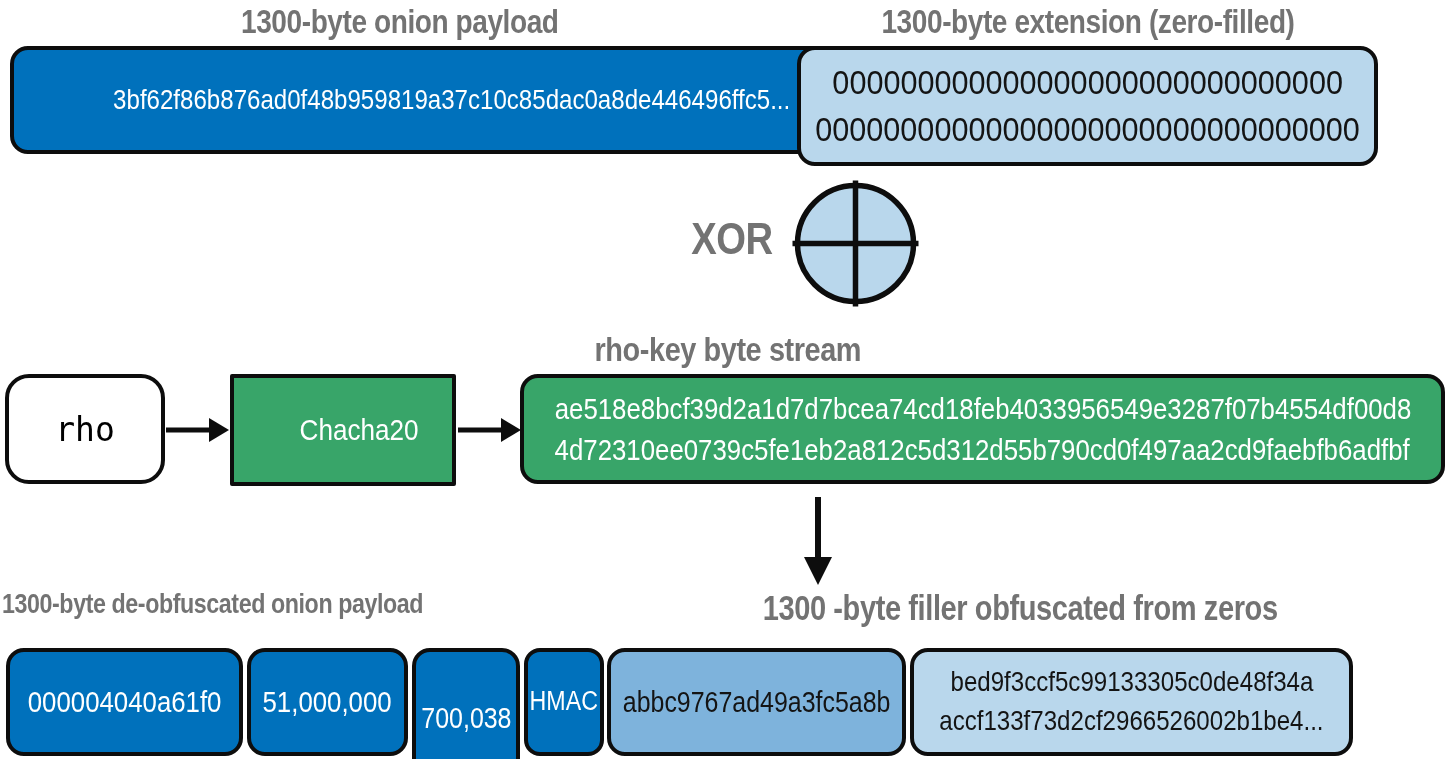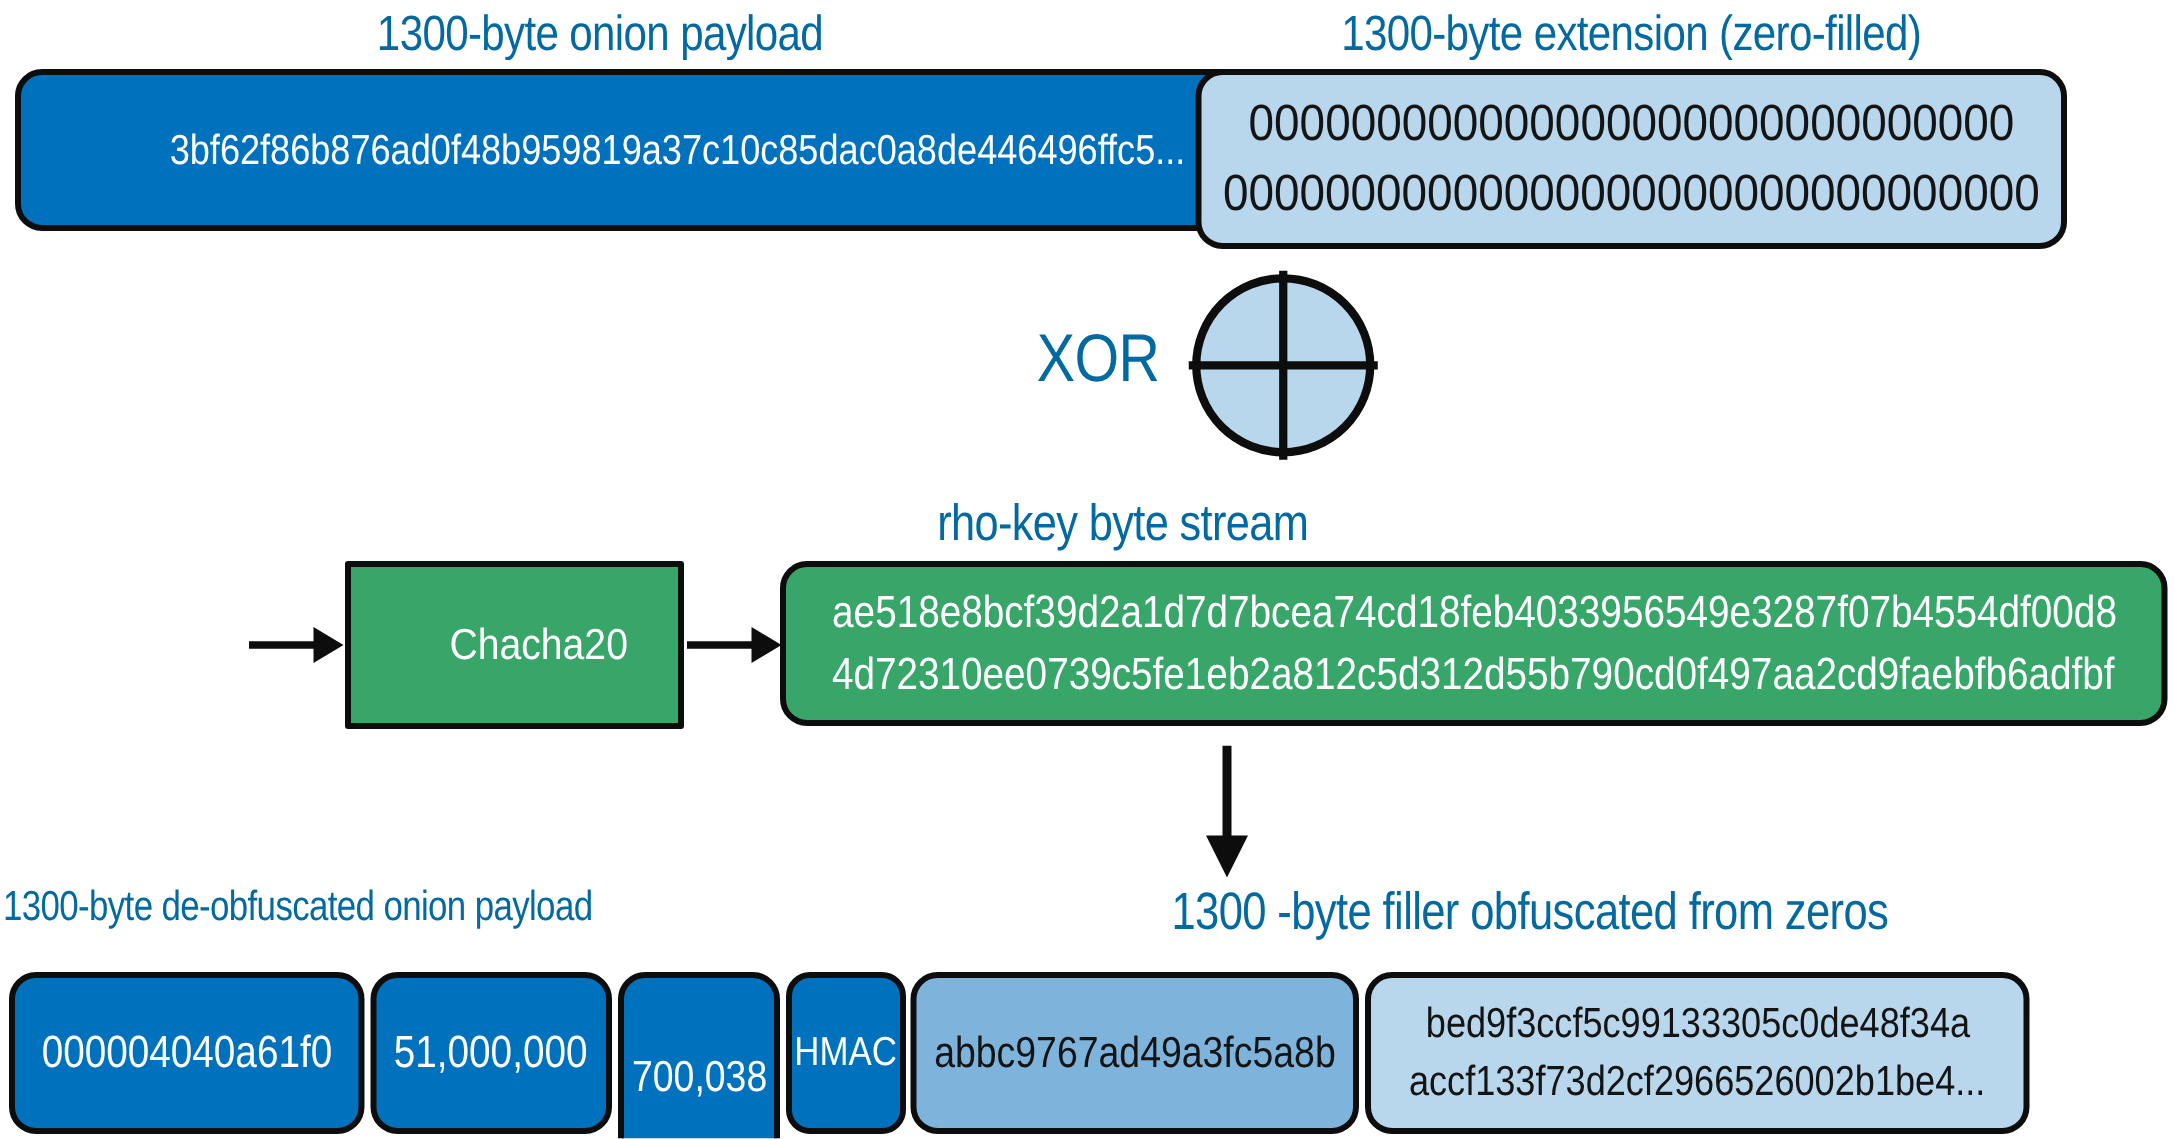--- a/index.html
+++ b/index.html
@@ -13,21 +13,21 @@
     position:absolute;box-sizing:border-box;border:4px solid var(--ink);
     border-radius:18px;display:flex;align-items:center;justify-content:center;
   }
   .col{flex-direction:column;}
   .dark{background:var(--dark-blue);}
   .light{background:var(--light-blue);}
   .medium{background:var(--medium-blue);}
   .greenbox{background:var(--green);}
   .whitebox{background:#ffffff;}
   .lbl{
-    position:absolute;text-align:center;font-weight:400;color:#0369a1;
+    position:absolute;text-align:center;font-weight:700;color:#737373;
     font-size:33px;line-height:1.12;letter-spacing:-0.5px;
   }
   .hex{white-space:nowrap;line-height:1.38;}
   .white{color:#fff;}
   .black{color:#141414;}
   .c83{display:inline-block;transform:scaleX(0.83);white-space:nowrap;}
   .c85{display:inline-block;transform:scaleX(0.85);white-space:nowrap;}
   .c86{display:inline-block;transform:scaleX(0.86);white-space:nowrap;}
   .c90{display:inline-block;transform:scaleX(0.90);white-space:nowrap;}
   .ol{transform-origin:0 50%;}
@@ -55,24 +55,27 @@
 
   <div class="lbl" style="left:590px;top:214px;width:190px;text-align:right;font-size:45px;">
     <span class="c85">XOR</span>
   </div>
   <svg class="abs" style="left:792px;top:180px;" width="127" height="127" viewBox="0 0 127 127">
     <circle cx="63.5" cy="63.5" r="58" fill="var(--light-blue)" stroke="var(--ink)" stroke-width="5.5"></circle>
     <line x1="63.5" y1="0.5" x2="63.5" y2="126.5" stroke="var(--ink)" stroke-width="5.5"></line>
     <line x1="0.5" y1="63.5" x2="126.5" y2="63.5" stroke="var(--ink)" stroke-width="5.5"></line>
   </svg>
 
-  <div class="lbl" style="left:528px;top:330px;width:440px;font-size:34px;">
+  <div class="lbl" style="left:508px;top:330px;width:440px;font-size:34px;">
     <span class="c85">rho-key byte stream</span>
   </div>
 
+  <div class="box whitebox" style="left:5px;top:374px;width:160px;height:110px;border-radius:24px;">
+    <span class="mono">rho</span>
+  </div>
 
   <svg class="abs" style="left:166px;top:411px;" width="64" height="38" viewBox="0 0 64 38">
     <line x1="0" y1="19" x2="46" y2="19" stroke="var(--ink)" stroke-width="5"></line>
     <polygon points="43,7 43,31 63,19" fill="var(--ink)"></polygon>
   </svg>
 
   <div class="box greenbox" style="left:230px;top:374px;width:226px;height:112px;border-radius:2px;padding-left:32px;">
     <span class="hex white c90" style="font-size:29px;">Chacha20</span>
   </div>
 

